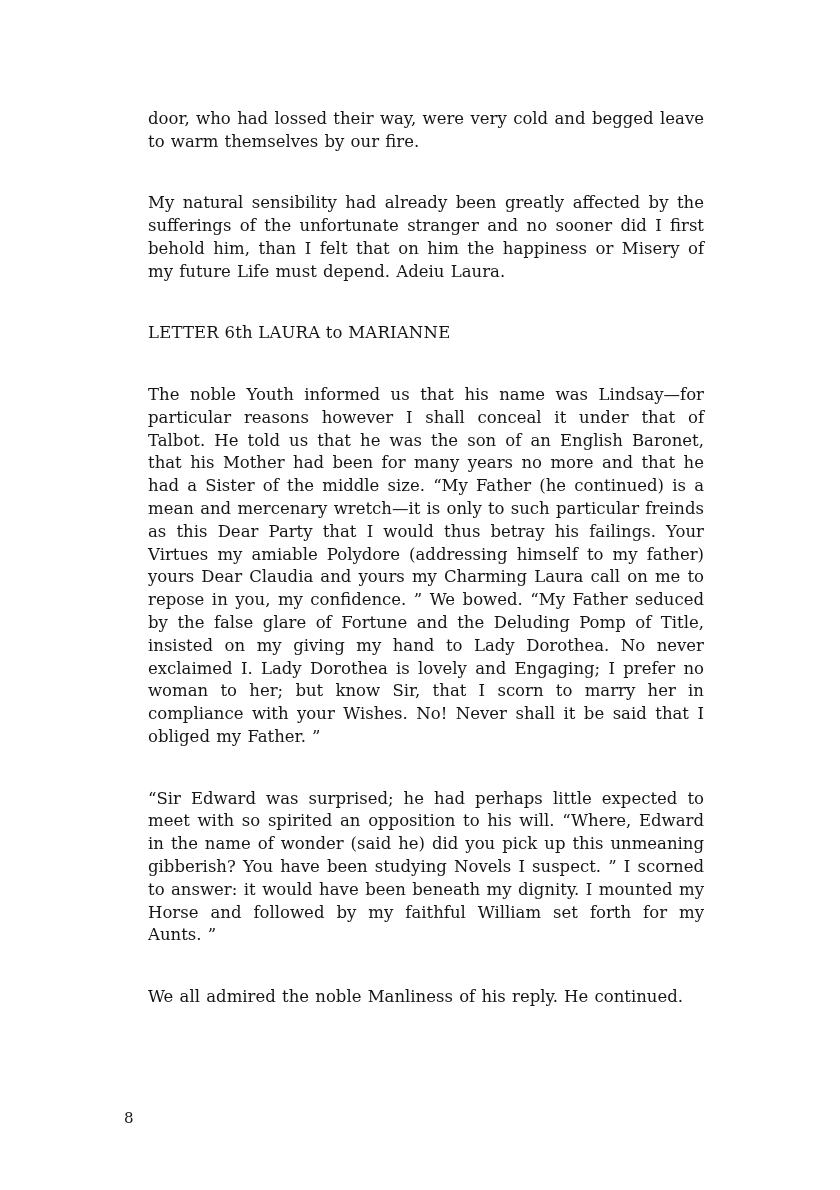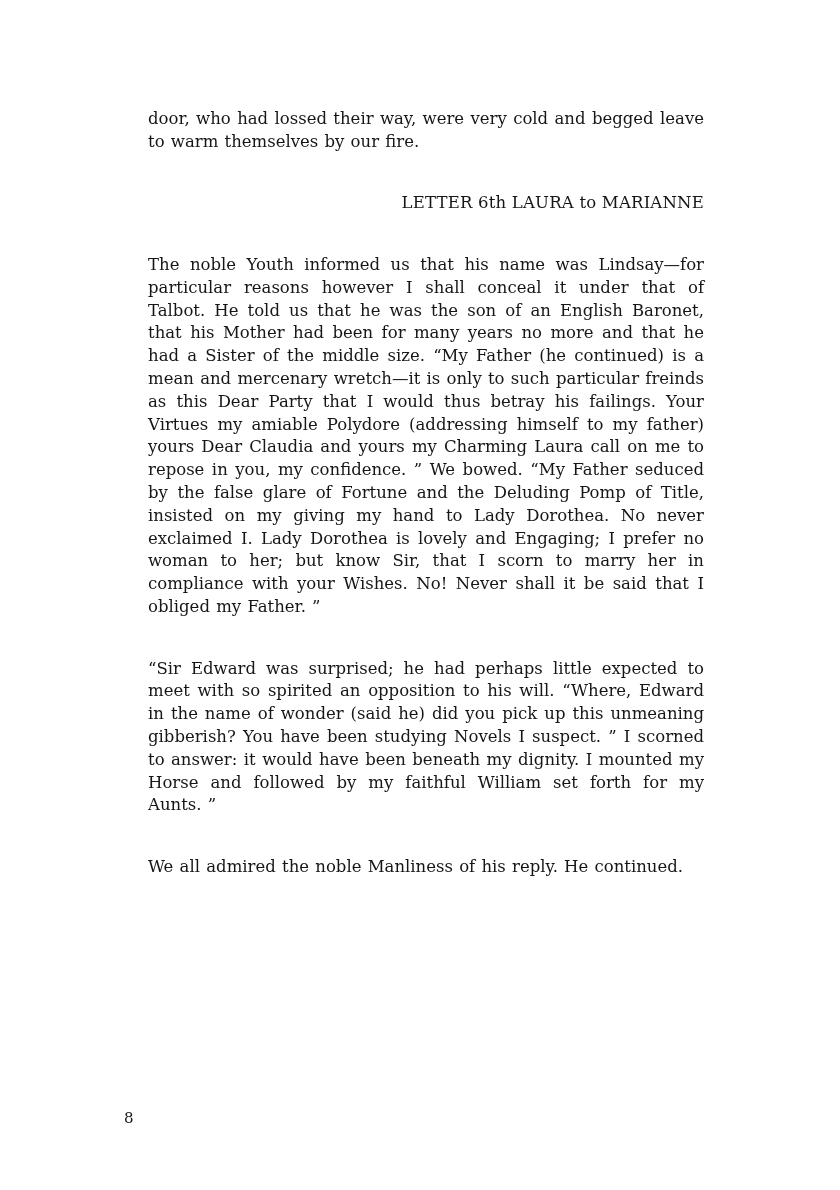--- a/index.html
+++ b/index.html
@@ -26,38 +26,39 @@
     line-height: 22.8px;
     text-align: justify;
   }
   .text-block p {
     margin: 0 0 22.8px 0;
     word-spacing: 0.06em;
   }
   .letter-heading {
     font-size: 16.5px;
     font-weight: normal;
-    text-align: right;
+    text-align: left;
     letter-spacing: 0.2px;
     margin: 0 0 22.8px 0;
   }
   .page-number {
     position: absolute;
     left: 108px;
     top: 1092px;
     font-size: 15px;
     line-height: 20px;
     color: #161616;
   }
 </style>
 </head>
 <body>
 
 <main class="page">
   <div class="text-block">
     <p>door, who had lossed their way, were very cold and begged leave to warm themselves by our fire.</p>
+    <p>My natural sensibility had already been greatly affected by the sufferings of the unfortunate stranger and no sooner did I first behold him, than I felt that on him the happiness or Misery of my future Life must depend. Adeiu Laura.</p>
     <h2 class="letter-heading">LETTER 6th LAURA to MARIANNE</h2>
     <p>The noble Youth informed us that his name was Lindsay—for particular reasons however I shall conceal it under that of Talbot. He told us that he was the son of an English Baronet, that his Mother had been for many years no more and that he had a Sister of the middle size. “My Father (he continued) is a mean and mercenary wretch—it is only to such particular freinds as this Dear Party that I would thus betray his failings. Your Virtues my amiable Polydore (addressing himself to my father) yours Dear Claudia and yours my Charming Laura call on me to repose in you, my confidence. ” We bowed. “My Father seduced by the false glare of Fortune and the Deluding Pomp of Title, insisted on my giving my hand to Lady Dorothea. No never exclaimed I. Lady Dorothea is lovely and Engaging; I prefer no woman to her; but know Sir, that I scorn to marry her in compliance with your Wishes. No! Never shall it be said that I obliged my Father. ”</p>
     <p>“Sir Edward was surprised; he had perhaps little expected to meet with so spirited an opposition to his will. “Where, Edward in the name of wonder (said he) did you pick up this unmeaning gibberish? You have been studying Novels I suspect. ” I scorned to answer: it would have been beneath my dignity. I mounted my Horse and followed by my faithful William set forth for my Aunts. ”</p>
     <p>We all admired the noble Manliness of his reply. He continued.</p>
   </div>
   <div class="page-number">8</div>
 </main>
 
 </body></html>

